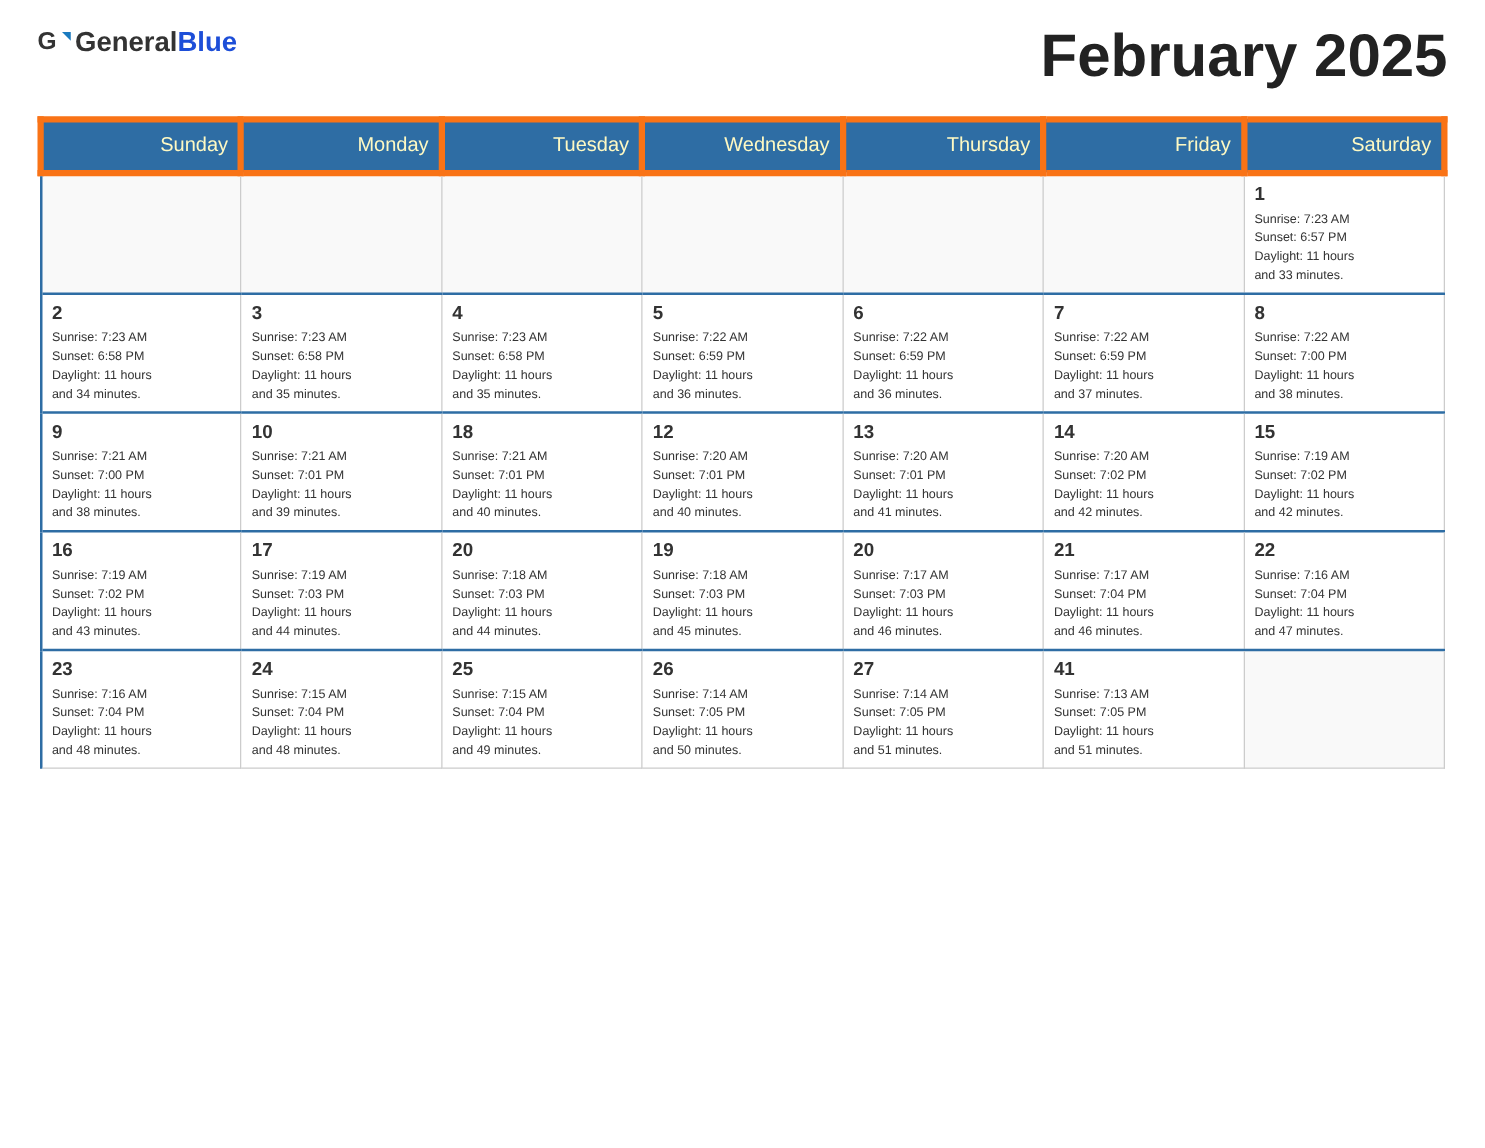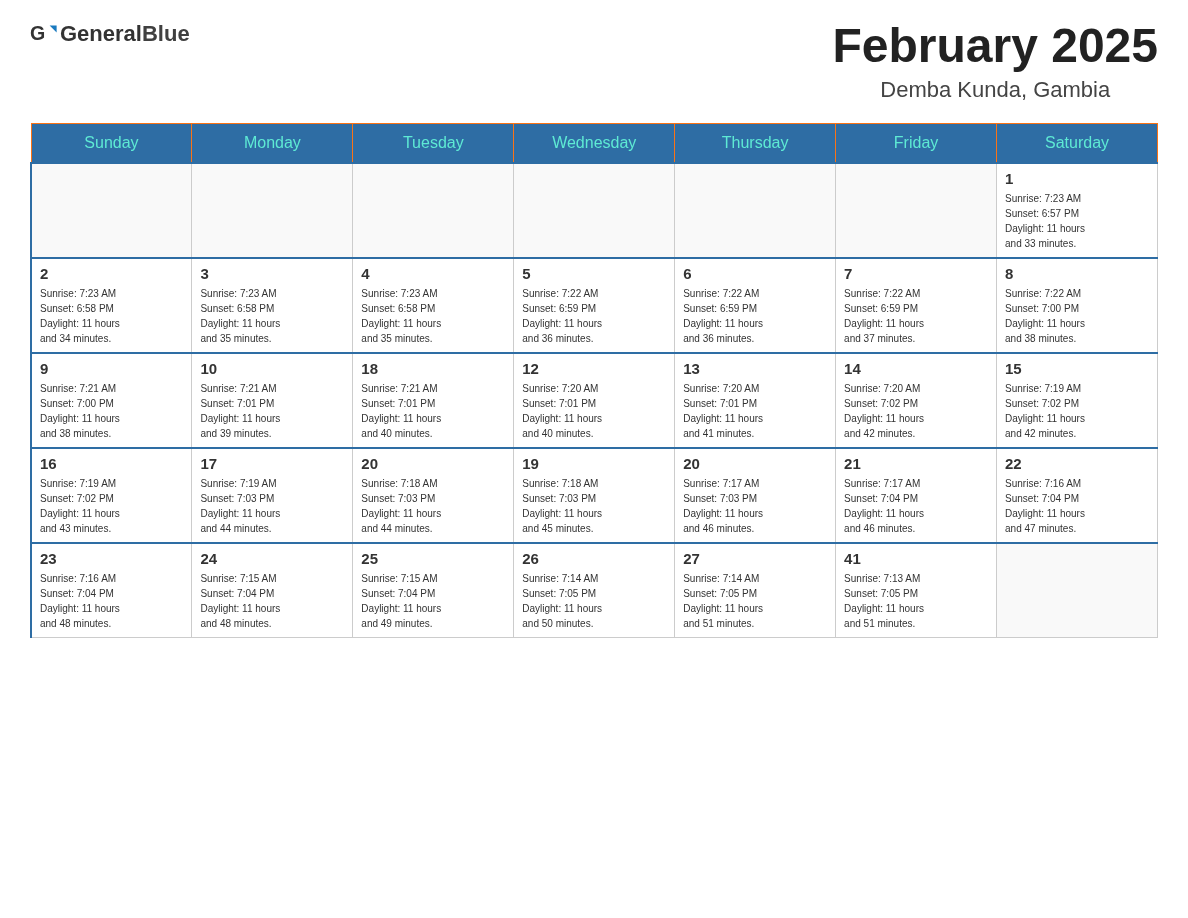--- a/index.html
+++ b/index.html
@@ -17,21 +17,21 @@
       margin-bottom: 20px;
     }
     .logo {
       display: flex;
       align-items: center;
       font-size: 22px;
       font-weight: bold;
       color: #333;
     }
     .logo-general { color: #333; }
-    .logo-blue { color: #404040; }
+    .logo-blue { color: #1d4ed8; }
     .logo-icon {
       width: 28px;
       height: 28px;
       margin-right: 2px;
     }
     .title-section {
       text-align: center;
     }
     .month-title {
       font-size: 48px;
@@ -43,26 +43,26 @@
       font-size: 22px;
       color: #444;
       margin-top: 4px;
     }
     .calendar {
       width: 100%;
       border-collapse: collapse;
     }
     .calendar th {
       background-color: #2e6da4;
-      color: #5eead4;
+      color: #fef9c3;
       font-size: 16px;
       font-weight: normal;
       padding: 10px 8px;
-      text-align: center;
-      border: 1px solid #f97316;
+      text-align: right;
+      border: 5px solid #f97316;
     }
     .calendar td {
       vertical-align: top;
       border: 1px solid #ccc;
       padding: 6px 8px;
       width: 14.28%;
       min-height: 100px;
       font-size: 13px;
       color: #333;
     }
@@ -99,21 +99,20 @@
     <svg class="logo-icon" viewBox="0 0 40 40" xmlns="http://www.w3.org/2000/svg">
       <text x="0" y="28" font-size="28" font-weight="bold" fill="#333">G</text>
       <polygon points="28,8 38,8 38,18" fill="#1a7abf"></polygon>
     </svg>
     <div>
       <span class="logo-general">General</span><span class="logo-blue">Blue</span>
     </div>
   </div>
   <div class="title-section">
     <div class="month-title">February 2025</div>
-    <div class="location">Demba Kunda, Gambia</div>
   </div>
 </div>
 
 <table class="calendar">
   <thead>
     <tr>
     <th>Sunday</th>
         <th>Monday</th>
         <th>Tuesday</th>
         <th>Wednesday</th>

